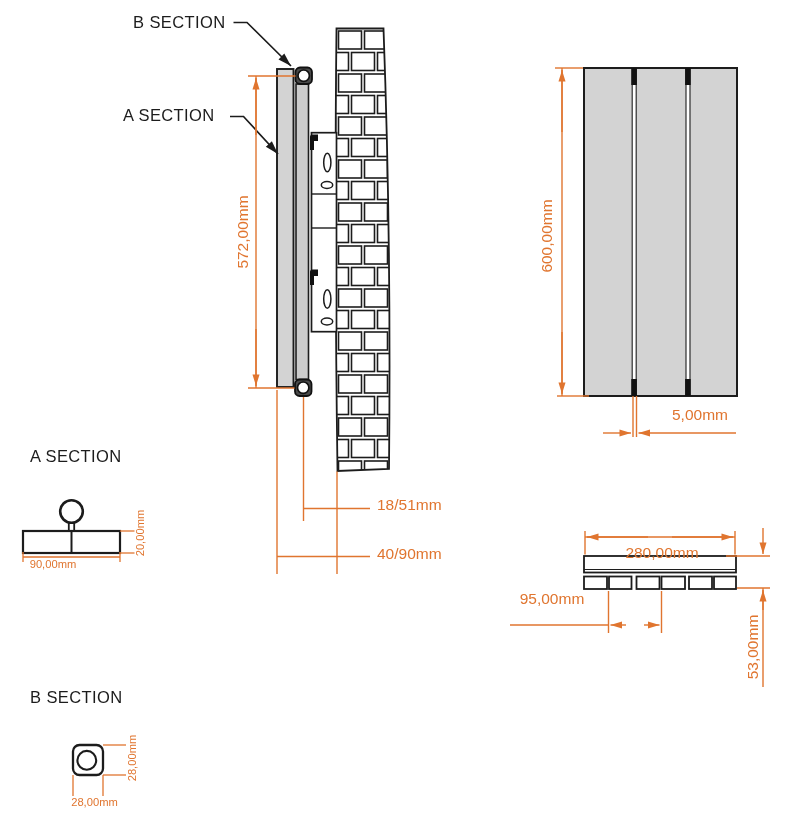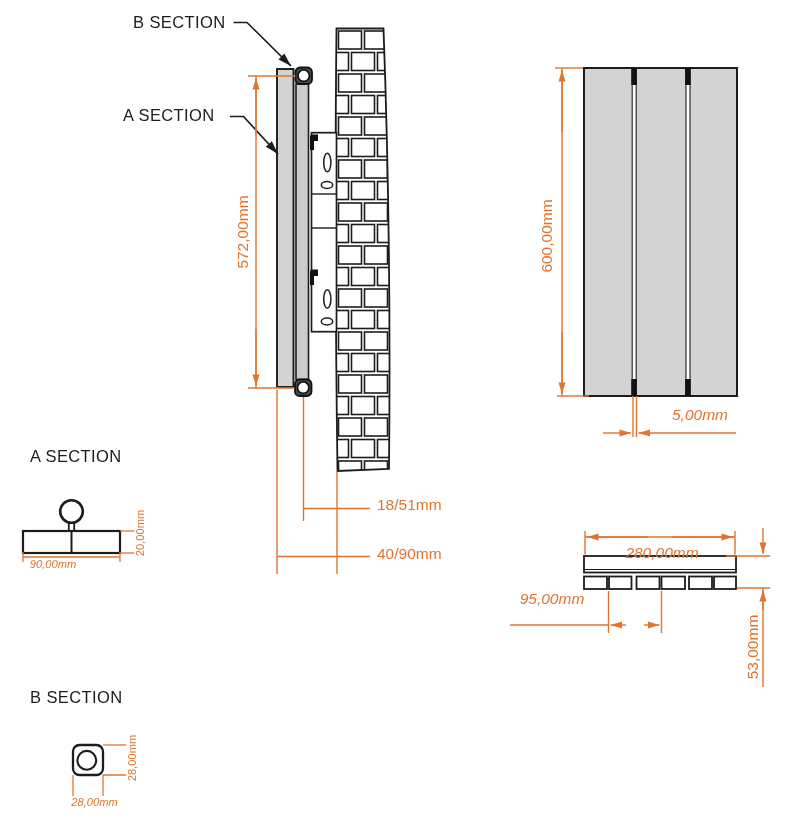--- a/index.html
+++ b/index.html
@@ -1,27 +1,26 @@
 <!DOCTYPE html>
 <html><head>
 <meta charset="utf-8">
 <style>
   html,body{margin:0;padding:0;background:#ffffff;}
   .canvas{
     position:relative;width:795px;height:820px;background:#ffffff;overflow:hidden;
     font-family:"Liberation Sans", sans-serif;
-    border-radius:16px;
   }
   .canvas svg{position:absolute;left:0;top:0;}
   .lbl{position:absolute;white-space:nowrap;line-height:1.05;}
   .black{color:#1c1c1c;font-size:16.5px;letter-spacing:0.4px;}
   .orange{color:#E0752F;}
   .dim{font-size:15.5px;}
   .dim-sm{font-size:11.2px;}
-  .cc{transform:translate(-50%,0);font-style:italic;}            
+  .cc{transform:translate(-50%,0);}            
   .rot{transform:translate(-50%,-50%) rotate(-90deg);} 
 </style>
 </head>
 <body>
 
 <div class="canvas">
 
   <svg width="795" height="820" viewBox="0 0 795 820">
     <defs>
       <marker id="oa" markerUnits="userSpaceOnUse" markerWidth="13" markerHeight="9" refX="12" refY="4.5" orient="auto">

